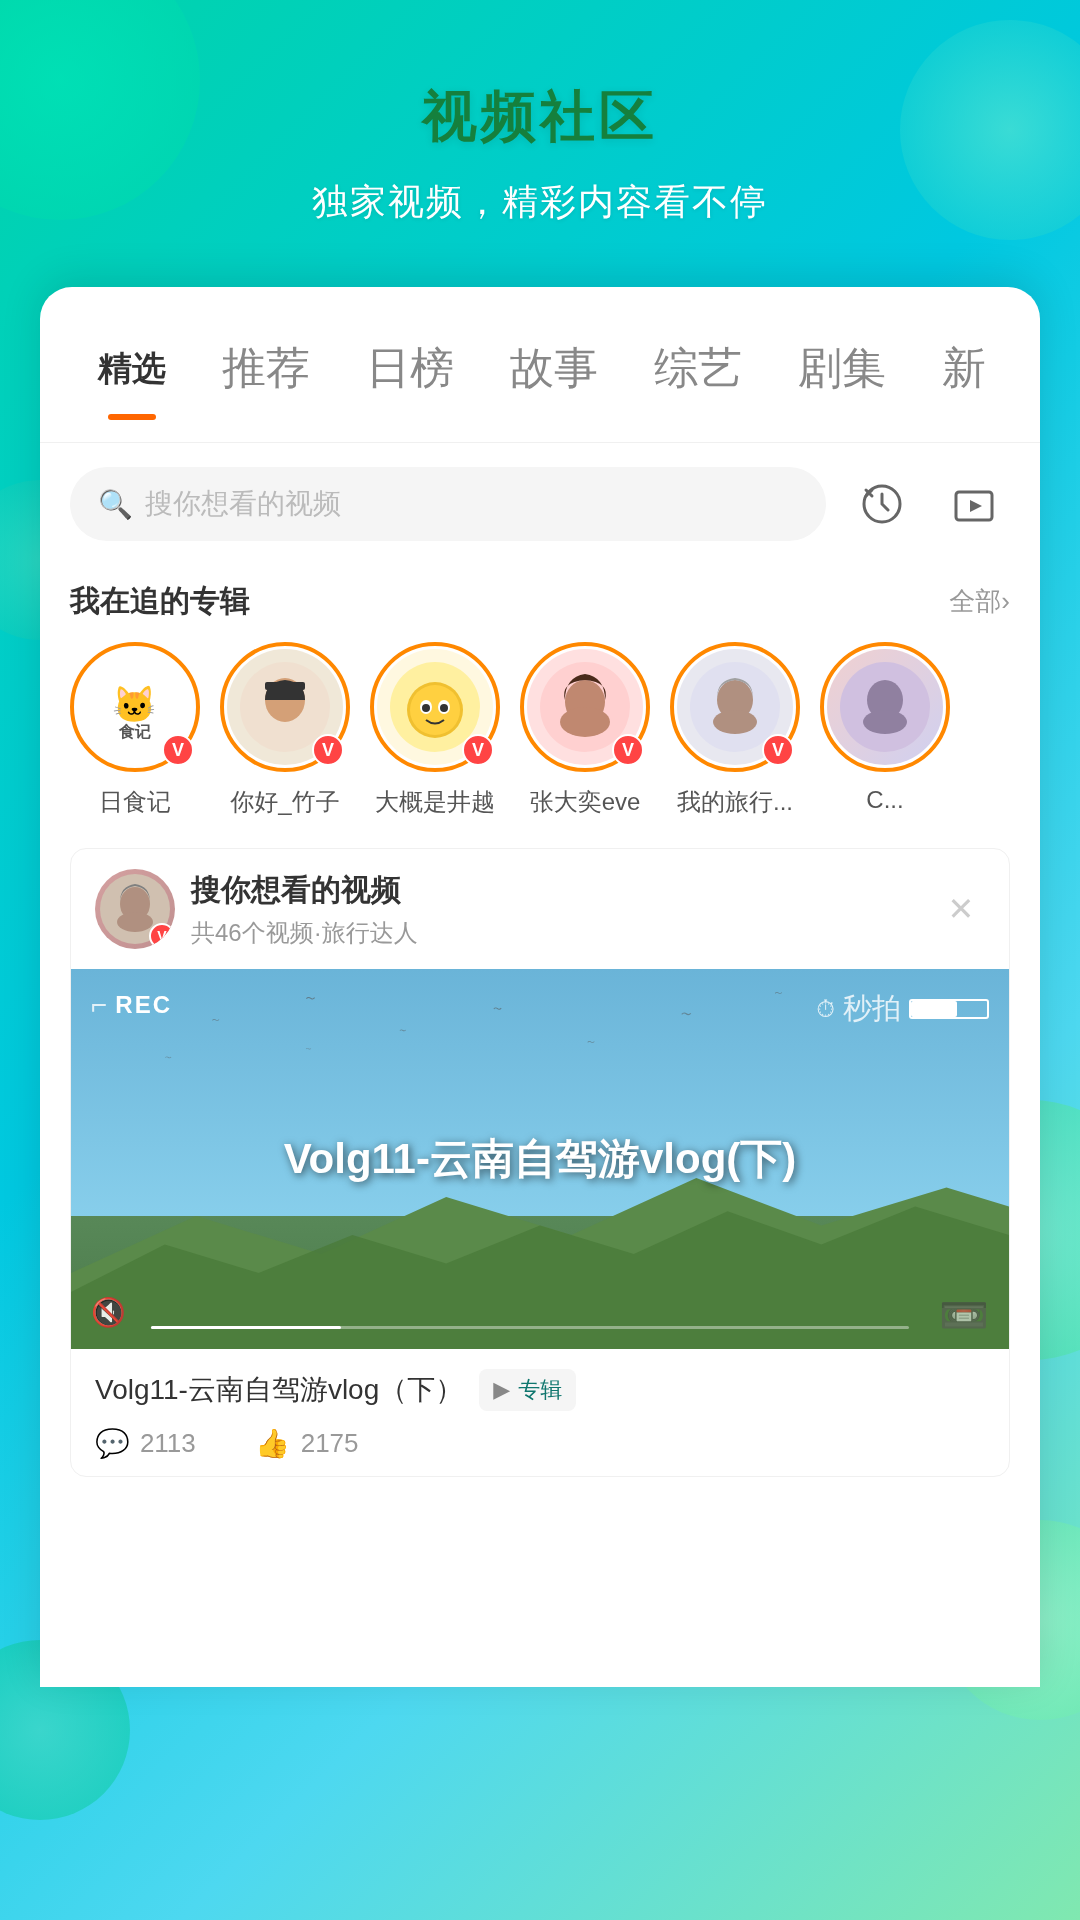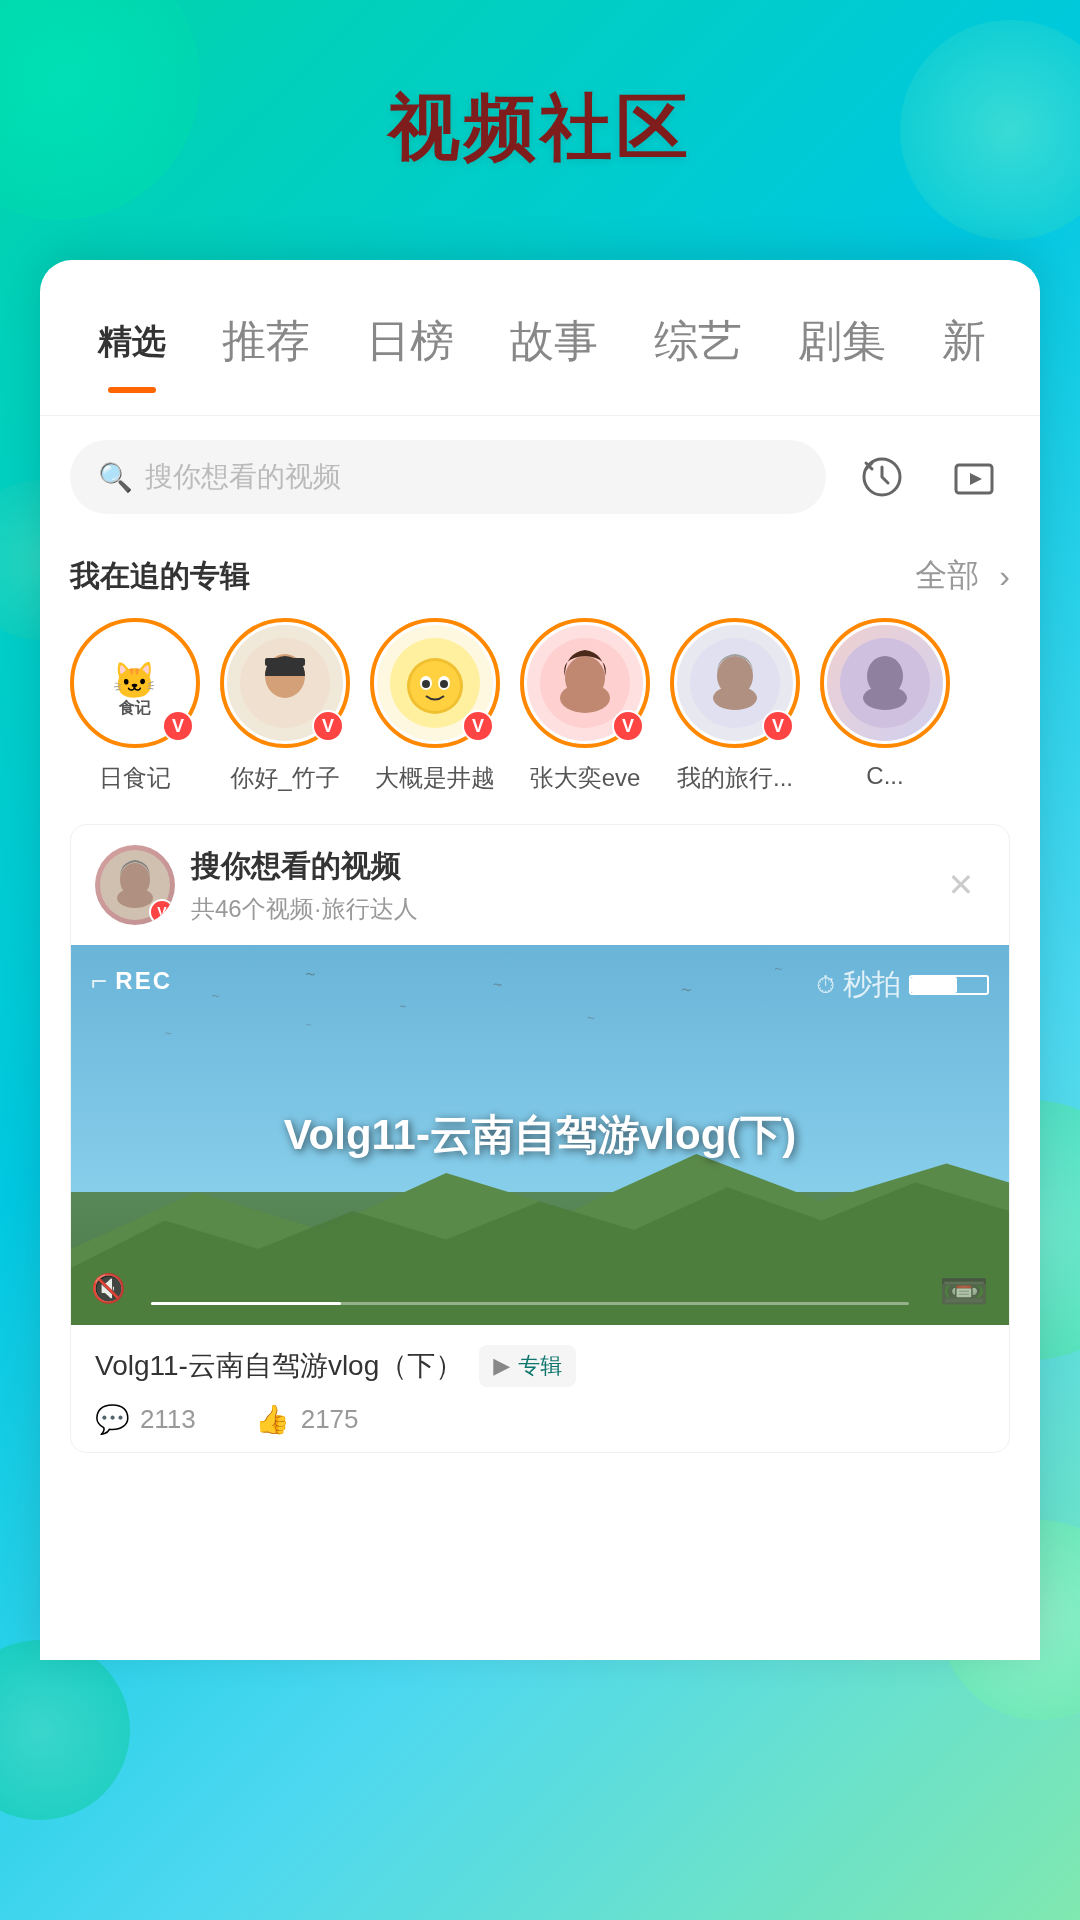--- a/index.html
+++ b/index.html
@@ -51,23 +51,23 @@
     }
 
     
     .header-section {
       text-align: center;
       padding: 80px 40px 60px;
       position: relative;
       z-index: 2;
     }
     .header-title {
-      font-size: 72px;
+      font-size: 55px;
       font-weight: 700;
-      color: #7f1d1d;
+      color: #15803d;
       letter-spacing: 4px;
       text-shadow: 0 2px 8px rgba(0,0,0,0.1);
       margin-bottom: 24px;
     }
     .header-subtitle {
       font-size: 36px;
       color: white;
       font-weight: 400;
       letter-spacing: 2px;
       text-shadow: 0 1px 4px rgba(0,0,0,0.1);
@@ -163,25 +163,25 @@
       align-items: center;
       justify-content: space-between;
       padding: 16px 30px 20px;
     }
     .section-title {
       font-size: 30px;
       font-weight: 600;
       color: #333;
     }
     .section-more {
-      font-size: 32px;
+      font-size: 26px;
       color: #999;
       display: flex;
       align-items: center;
-      gap: 20px;
+      gap: 0;
       cursor: pointer;
     }
 
     
     .subscriptions-row {
       display: flex;
       gap: 20px;
       padding: 0 30px 30px;
       overflow: hidden;
     }
@@ -479,20 +479,21 @@
 
 <div class="bg-blob blob-tl"></div>
 <div class="bg-blob blob-tr"></div>
 <div class="bg-blob blob-ml"></div>
 <div class="bg-blob blob-mr"></div>
 <div class="bg-blob blob-br"></div>
 <div class="bg-blob blob-bl"></div>
 
 <div class="header-section">
   <div class="header-title">视频社区</div>
+  <div class="header-subtitle">独家视频，精彩内容看不停</div>
 </div>
 
 <div class="main-card">
 
   <div class="tabs-bar">
     <div class="tab-item active">精选</div>
     <div class="tab-item">推荐</div>
     <div class="tab-item">日榜</div>
     <div class="tab-item">故事</div>
     <div class="tab-item">综艺</div>

